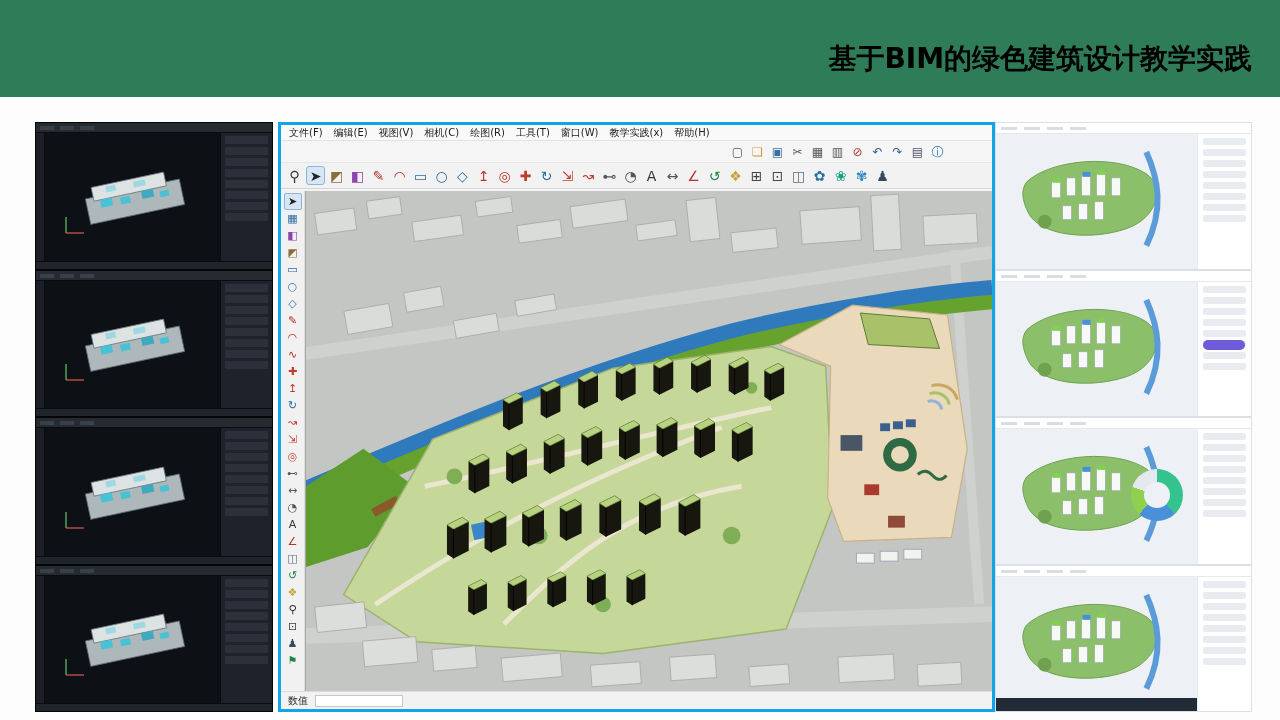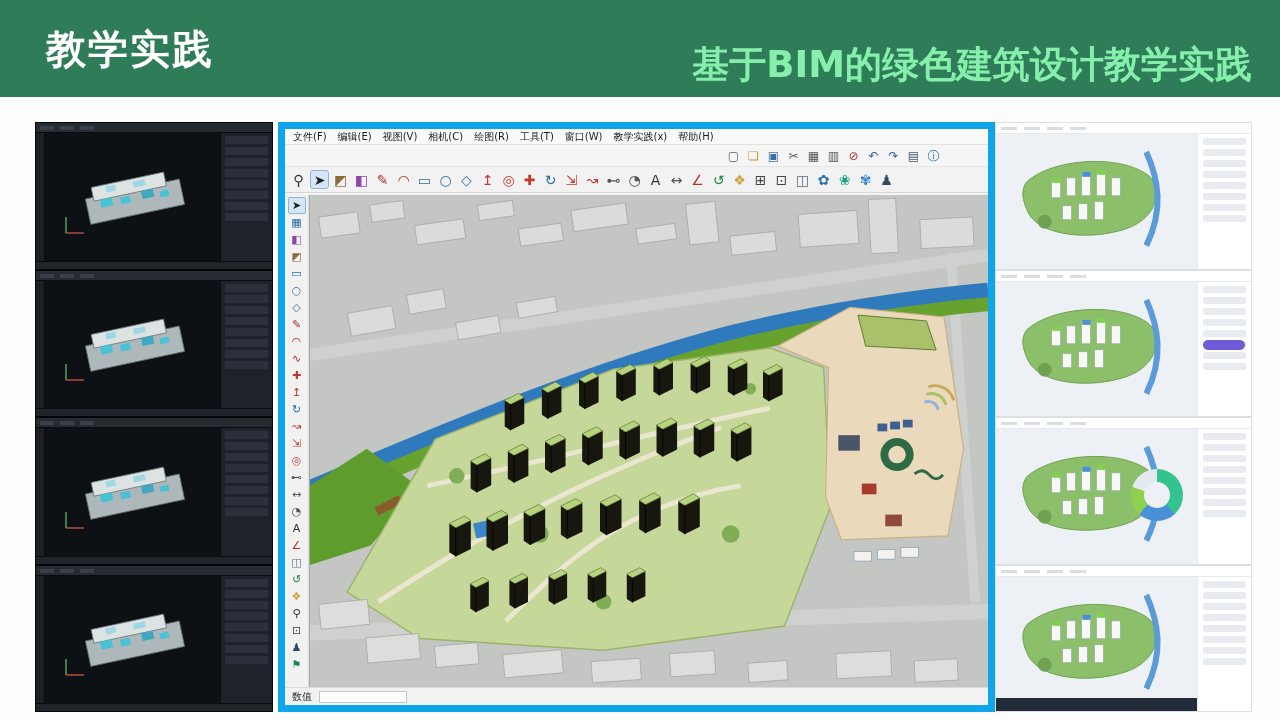--- a/index.html
+++ b/index.html
@@ -3,21 +3,21 @@
 <meta charset="utf-8">
 <style>
   *{margin:0;padding:0;box-sizing:border-box}
   html,body{width:1280px;height:720px;overflow:hidden;background:#ffffff;
     font-family:"DejaVu Sans","Liberation Sans",sans-serif}
   .slide{position:absolute;inset:0;background:#fdfdfd}
 
   
   .header{position:absolute;left:0;top:0;width:1280px;height:97px;background:#2f7c58}
   .title{position:absolute;left:46px;top:22px;font-size:40px;font-weight:bold;color:#fff;letter-spacing:2px}
-  .subtitle{position:absolute;right:28px;top:40px;font-size:37px;font-weight:bold;color:#86efac}
+  .subtitle{position:absolute;right:28px;top:40px;font-size:28px;font-weight:bold;color:#000000}
 
   
   .left-col{position:absolute;left:35px;top:122px;width:238px;height:590px;display:flex;flex-direction:column}
   .dark-thumb{flex:1;position:relative;background:#12151b;border:1px solid #04060a;overflow:hidden}
   .dt-top{position:absolute;left:0;top:0;right:0;height:10px;background:#262a31;border-bottom:1px solid #0a0c10}
   .dt-top i{display:inline-block;width:14px;height:4px;background:#3a404a;margin:3px 2px 0 4px;vertical-align:top}
   .dt-left{position:absolute;left:0;top:10px;bottom:8px;width:9px;background:#1c2026;border-right:1px solid #0a0c10}
   .dt-right{position:absolute;right:0;top:10px;bottom:8px;width:52px;background:#1e222a;border-left:1px solid #0a0c10}
   .dt-right .row{height:8px;margin:3px 4px 0 4px;background:#2b303a;border-radius:1px}
   .dt-bottom{position:absolute;left:0;bottom:0;right:0;height:8px;background:#20242b;border-top:1px solid #0a0c10}
@@ -35,21 +35,21 @@
   .purple-pill{display:none;position:absolute;right:6px;top:58px;width:42px;height:10px;border-radius:5px;background:#6e5bd8}
   .v2 .purple-pill{display:block}
   .donut{display:none;position:absolute;right:14px;top:40px;width:52px;height:52px;border-radius:50%;
     background:conic-gradient(#34c38f 0 38%, #4a90d9 38% 62%, #8fd14f 62% 80%, #e4e9ef 80% 100%)}
   .donut::after{content:"";position:absolute;left:13px;top:13px;width:26px;height:26px;border-radius:50%;background:#edf0f4}
   .v3 .donut{display:block}
   .dark-bar{display:none;position:absolute;left:0;right:0;bottom:0;height:13px;background:#222b38}
   .v4 .dark-bar{display:block}
 
   
-  .su{position:absolute;left:278px;top:122px;width:717px;height:590px;background:#f4f4f4;border:7px solid #0ea5e9}
+  .su{position:absolute;left:278px;top:122px;width:717px;height:590px;background:#f4f4f4;border:3px solid #0ea5e9}
   .su-menubar{height:16px;background:#f9f9f9;border-bottom:1px solid #e2e2e2;display:flex;align-items:center;
     padding-left:8px;gap:11px;font-size:10px;color:#1c1c1c;white-space:nowrap}
   .su-menubar span{cursor:default}
   .su-toolbar1{height:22px;display:flex;align-items:center;justify-content:flex-end;padding-right:46px;gap:3px;
     border-bottom:1px solid #e6e6e6;background:#f5f5f5}
   .su-toolbar2{height:26px;display:flex;align-items:center;padding-left:4px;gap:2px;
     border-bottom:1px solid #d6d6d6;background:#f2f2f2;overflow:hidden}
   .tb-icon{display:inline-flex;align-items:center;justify-content:center;width:19px;height:19px;font-size:14px;
     border-radius:3px;cursor:default;line-height:1}
   .su-toolbar1 .tb-icon{font-size:12px;width:17px;height:17px}
@@ -66,21 +66,20 @@
     display:flex;align-items:center;font-size:10px;color:#333;padding-left:7px;gap:7px}
   .su-valuebox{width:88px;height:12px;background:#fff;border:1px solid #c6c6c6;font-size:9px;padding:0 3px;
     font-family:"DejaVu Sans Mono",monospace}
 </style>
 </head>
 <body>
 
 <div class="slide">
 
   <div class="header">
-    <div class="title">教学实践</div>
     <div class="subtitle">基于BIM的绿色建筑设计教学实践</div>
   </div>
 
   <div class="left-col">
   <div class="dark-thumb">
     <div class="dt-top"><i></i><i></i><i></i></div>
     <div class="dt-left"></div>
     <div class="dt-view">
       <svg width="150" height="84" viewBox="0 0 150 84">
         <g transform="rotate(-12 75 42)">

